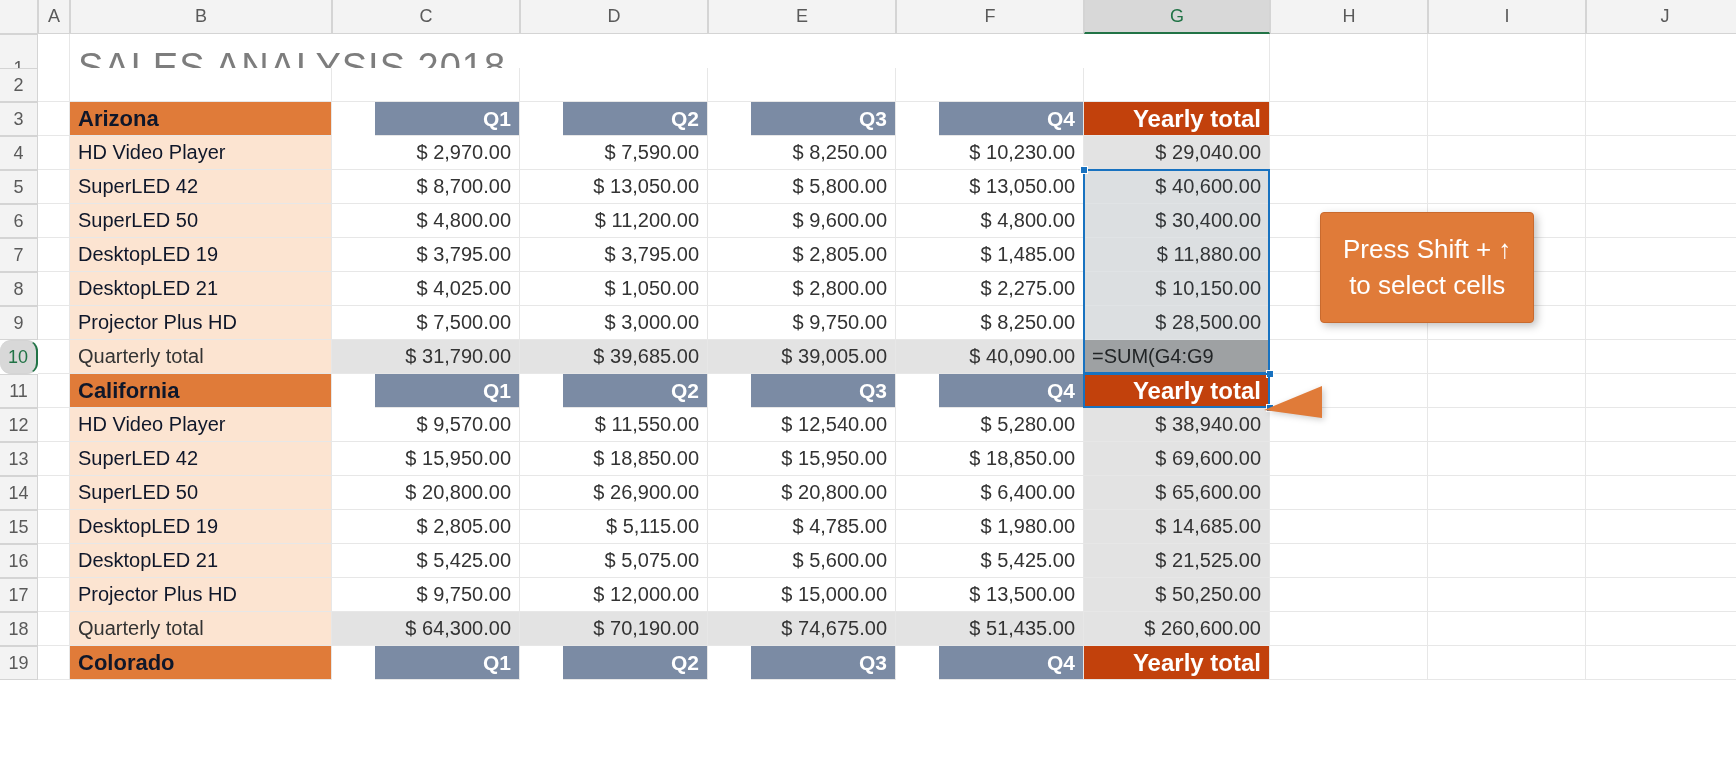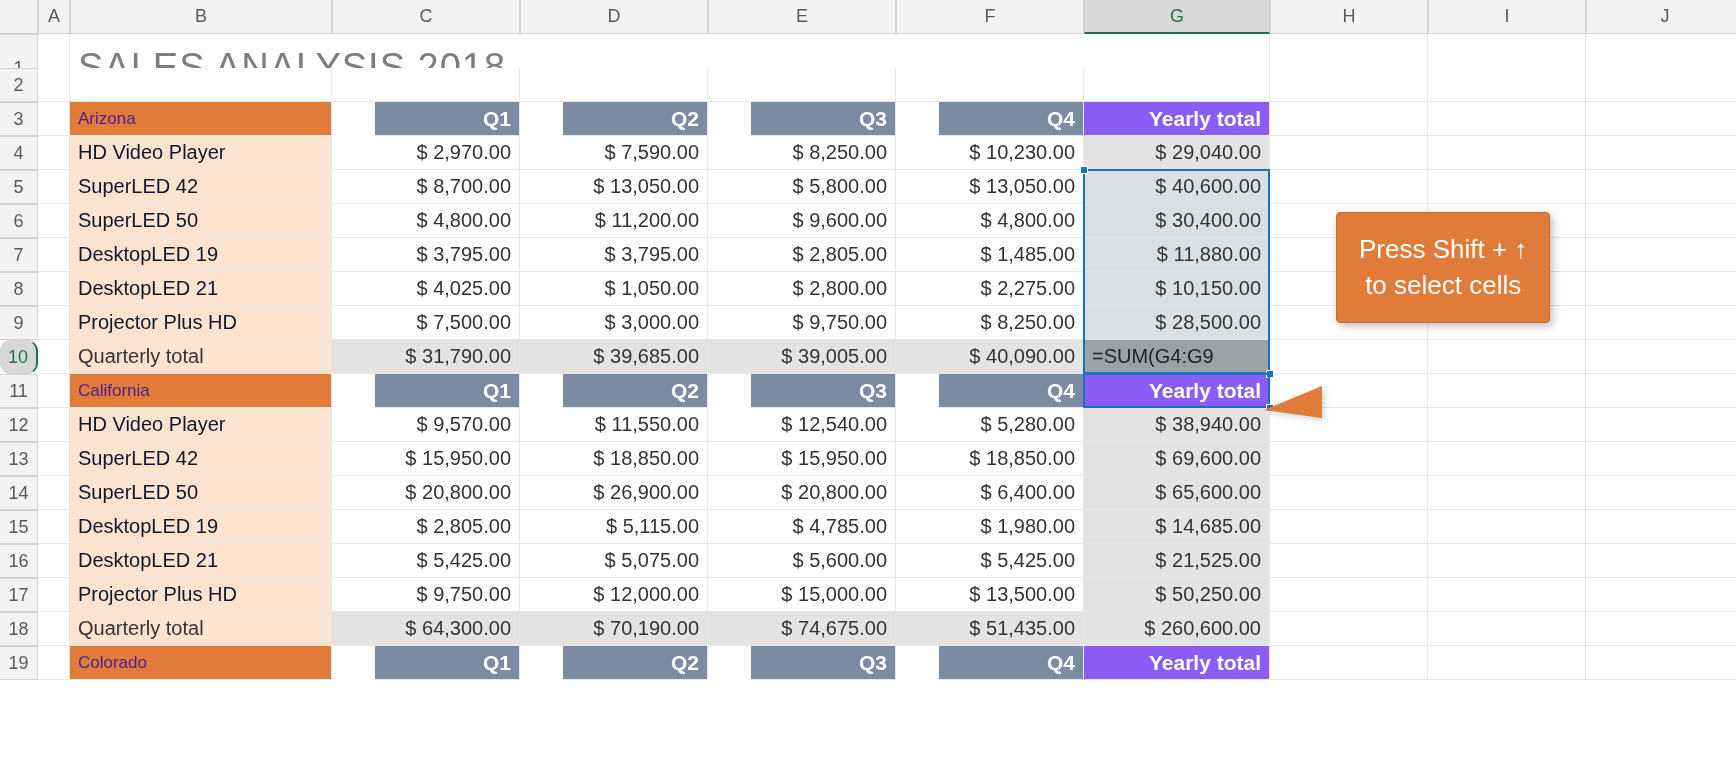--- a/index.html
+++ b/index.html
@@ -76,37 +76,37 @@
   }
   .title-row-filler {
     border-bottom: 1px solid #e7e7e7;
     border-right: 1px solid #e7e7e7;
     height: 68px;
     background:#fff;
   }
   .row-head.title-rh { height: 68px; }
   .region-head {
     background: #E07B39;
-    color: #4c1d95;
-    font-weight: normal;
-    font-size: 17px;
+    color: #0f172a;
+    font-weight: bold;
+    font-size: 22px;
   }
   .quarter-head {
     background: #7B8BA4;
     color: #fff;
     font-weight: bold;
     font-size: 21px;
     justify-content: flex-end;
     margin-left: 43px;
   }
   .yearly-head {
-    background: #8b5cf6;
+    background: #c2410c;
     color: #fff;
     font-weight: bold;
-    font-size: 21px;
+    font-size: 24px;
     justify-content: flex-end;
   }
   .product-cell {
     background: #FCE4D1;
     color: #0f172a;
     font-size: 20px;
   }
   .value-cell {
     justify-content: flex-end;
     color: #333;
@@ -394,17 +394,17 @@
       <div class="cell"></div>
     </div>
 
 <div class="selection-range" id="sel-range" style="left: 1083px; top: 169px; width: 187px; height: 205px;"></div>
 <div class="selection-handle" id="sel-h1" style="left: 1080px; top: 166px;"></div>
 <div class="selection-handle" id="sel-h2" style="left: 1266px; top: 370px;"></div>
 <div class="active-cell-border" id="active-border" style="left: 1083px; top: 373px; width: 187px; height: 35px;"></div>
 <div class="selection-handle" id="sel-h3" style="left: 1266px; top: 404px;"></div>
 
 <div class="callout-tail" id="callout-tail" style="left: 1264px; top: 386px;"></div>
-<div class="callout" id="callout" style="left: 1320px; top: 212px; margin-left: 16px;">
+<div class="callout" id="callout" style="left: 1320px; top: 212px;">
   <div>Press Shift + ↑</div>
   <div>to select cells</div>
 </div>
 </div>
 
 </body></html>

